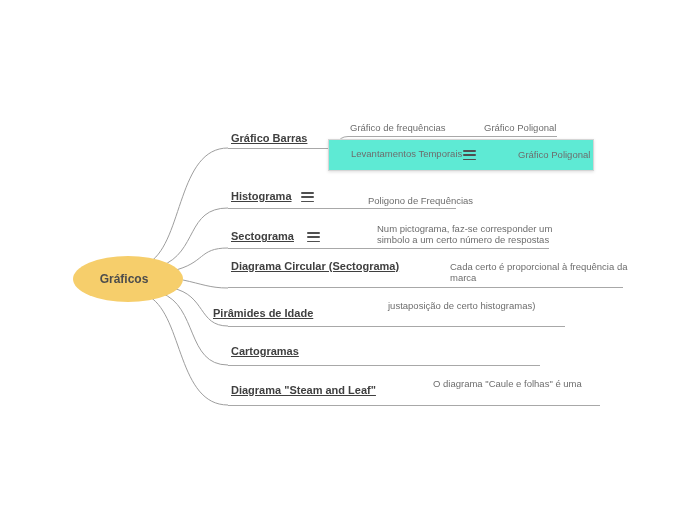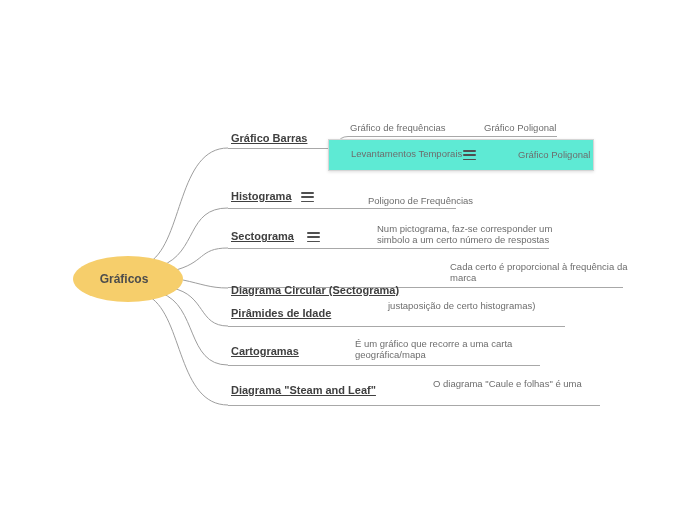--- a/index.html
+++ b/index.html
@@ -91,35 +91,31 @@
   <span class="hicon" style="left:307px;top:232px">
       <i></i>
       <i></i>
       <i></i>
     </span>
   <div class="note" style="left:364px;top:223px">
     <div>Num pictograma, faz-se corresponder um</div>
     <div>simbolo a um certo número de respostas</div>
   </div>
 
-  <div class="blabel" style="left:231px;top:284px">Diagrama Circular (Sectograma)</div>
+  <div class="blabel" style="left:231px;top:260px">Diagrama Circular (Sectograma)</div>
   <div class="note" style="left:437px;top:261px">
     <div>Cada certo é proporcional à frequência da</div>
     <div>marca</div>
   </div>
 
-  <div class="blabel" style="left:231px;top:307px">Pirâmides de Idade</div>
+  <div class="blabel" style="left:213px;top:307px">Pirâmides de Idade</div>
   <div class="note" style="left:375px;top:300px">
     <div>justaposição de certo histogramas)</div>
   </div>
 
   <div class="blabel" style="left:231px;top:345px">Cartogramas</div>
-  <div class="note" style="left:342px;top:338px">
-    <div>É um gráfico que recorre a uma carta</div>
-    <div>geográfica/mapa</div>
-  </div>
 
   <div class="blabel" style="left:231px;top:384px">Diagrama "Steam and Leaf"</div>
   <div class="note" style="left:420px;top:378px">
     <div>O diagrama "Caule e folhas" é uma</div>
   </div>
 
 </div>
 
 </body></html>

